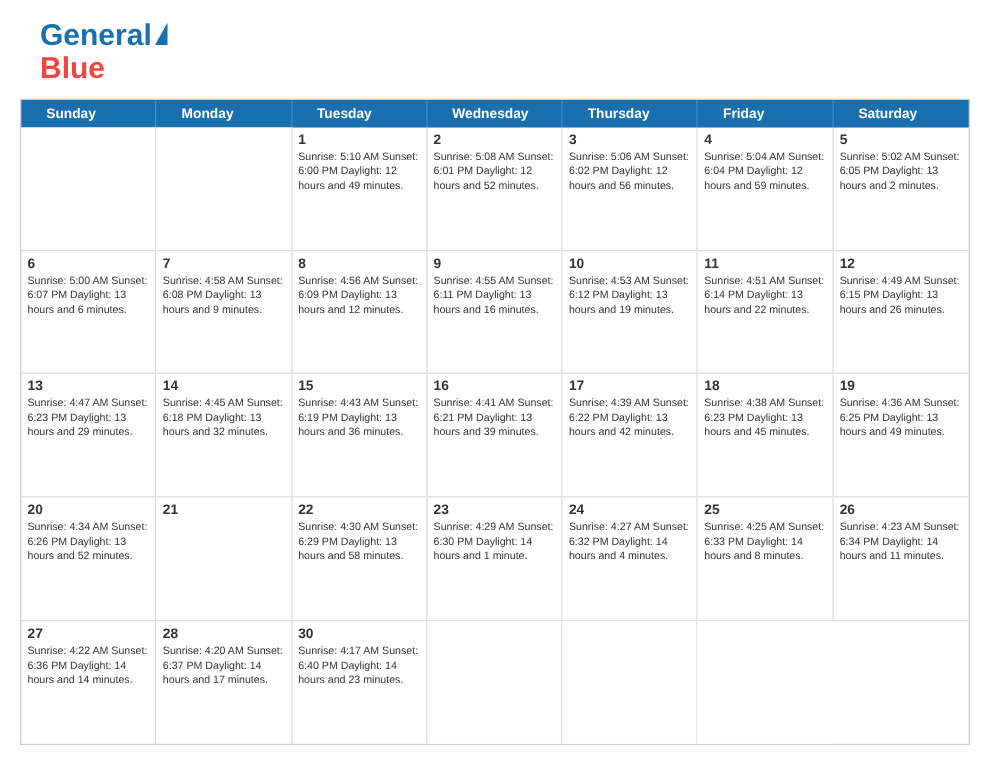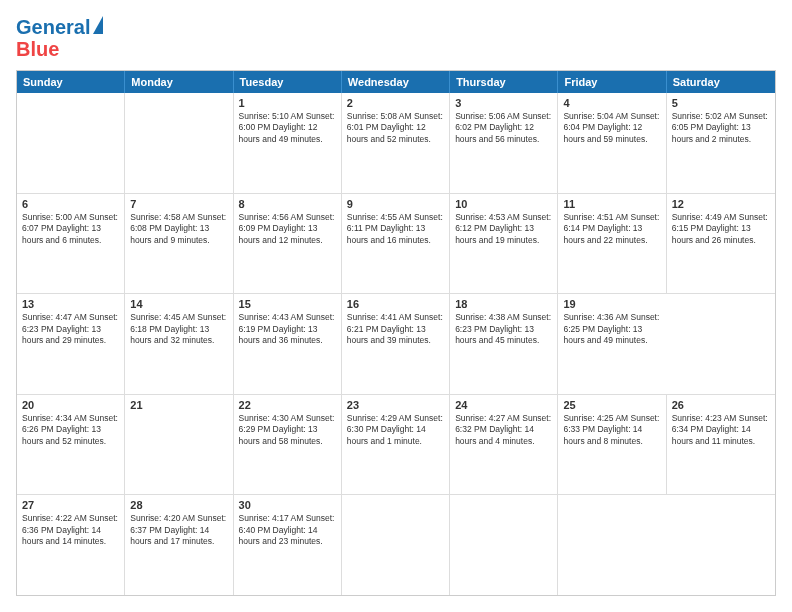--- a/index.html
+++ b/index.html
@@ -21,24 +21,25 @@
       display: flex;
       justify-content: space-between;
       align-items: flex-start;
       margin-bottom: 10px;
     }
     .logo {
       display: flex;
       align-items: center;
     }
     .logo-text {
-      font-size: 20px;
+      font-size: 24px;
       font-weight: bold;
       color: #333;
       line-height: 1.1;
+      margin-left: 16px;
     }
     .logo-text span {
       color: #1a6faf;
     }
     .logo-triangle {
       width: 0;
       height: 0;
       border-left: 10px solid transparent;
       border-bottom: 18px solid #1a6faf;
       margin-left: 3px;
@@ -65,21 +66,21 @@
     }
     .cal-header {
       display: grid;
       grid-template-columns: repeat(7, 1fr);
       background: #1a6faf;
     }
     .cal-header-cell {
       color: white;
       font-size: 11px;
       font-weight: bold;
-      padding: 5px 6px;
+      padding: 5px 20px;
       text-align: left;
       border-right: 1px solid #3a8fcf;
     }
     .cal-header-cell:last-child { border-right: none; }
     .cal-body {
       flex: 1;
       display: flex;
       flex-direction: column;
     }
     .cal-row {
@@ -256,20 +257,27 @@
 and 36 minutes.</div>
           </div>
           <div class="cal-cell">
             <span class="day-num">16</span>
             <div class="cell-text">Sunrise: 4:41 AM
 Sunset: 6:21 PM
 Daylight: 13 hours
 and 39 minutes.</div>
           </div>
           <div class="cal-cell">
+            <span class="day-num">17</span>
+            <div class="cell-text">Sunrise: 4:39 AM
+Sunset: 6:22 PM
+Daylight: 13 hours
+and 42 minutes.</div>
+          </div>
+          <div class="cal-cell">
             <span class="day-num">18</span>
             <div class="cell-text">Sunrise: 4:38 AM
 Sunset: 6:23 PM
 Daylight: 13 hours
 and 45 minutes.</div>
           </div>
           <div class="cal-cell">
             <span class="day-num">19</span>
             <div class="cell-text">Sunrise: 4:36 AM
 Sunset: 6:25 PM

